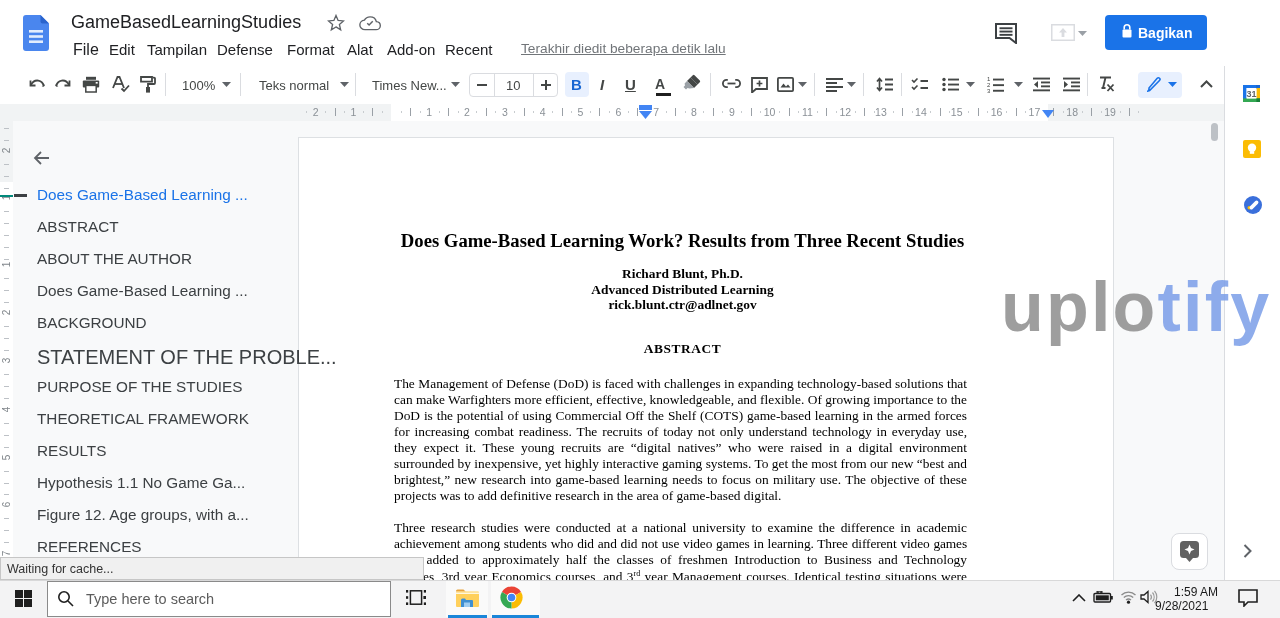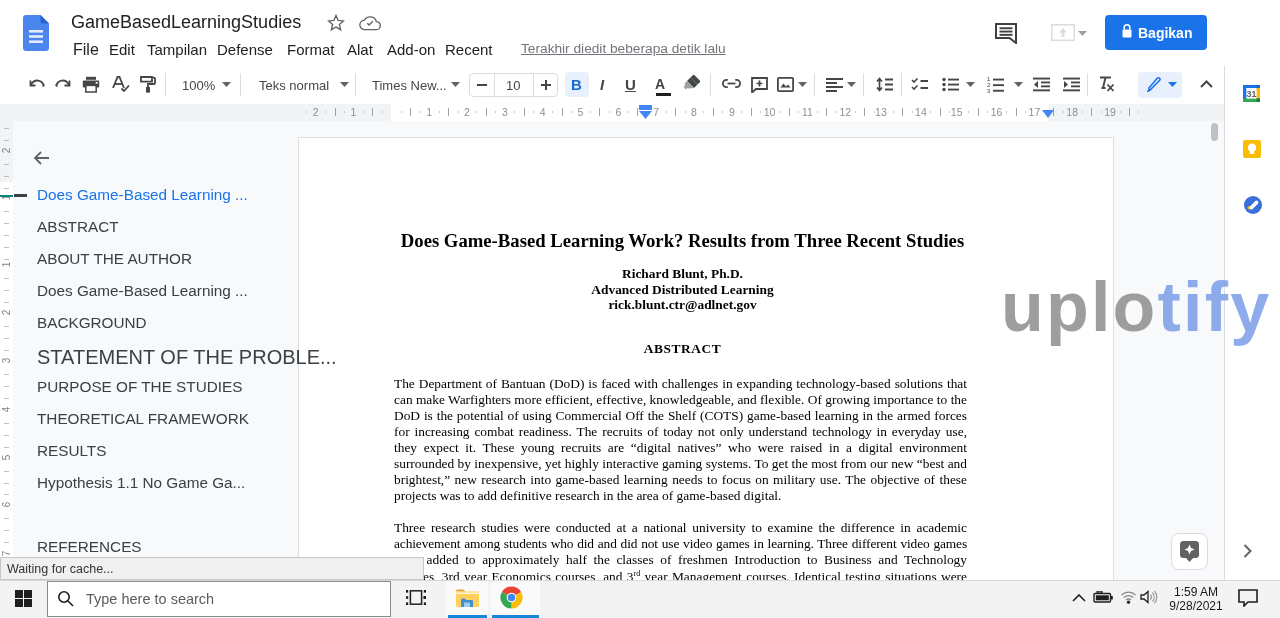--- a/index.html
+++ b/index.html
@@ -351,25 +351,26 @@
 <div class="abs" style="left:37px;top:186.0px;font-size:15.3px;color:#1a73e8;white-space:nowrap;">Does Game-Based Learning ...</div>
 <div class="abs" style="left:37px;top:218.0px;font-size:15.3px;color:#3c4043;white-space:nowrap;">ABSTRACT</div>
 <div class="abs" style="left:37px;top:250.0px;font-size:15.3px;color:#3c4043;white-space:nowrap;">ABOUT THE AUTHOR</div>
 <div class="abs" style="left:37px;top:282.0px;font-size:15.3px;color:#3c4043;white-space:nowrap;">Does Game-Based Learning ...</div>
 <div class="abs" style="left:37px;top:314.0px;font-size:15.3px;color:#3c4043;white-space:nowrap;">BACKGROUND</div>
 <div class="abs" style="left:37px;top:346.0px;font-size:20px;color:#3c4043;white-space:nowrap;">STATEMENT OF THE PROBLE...</div>
 <div class="abs" style="left:37px;top:378.0px;font-size:15.3px;color:#3c4043;white-space:nowrap;">PURPOSE OF THE STUDIES</div>
 <div class="abs" style="left:37px;top:410.0px;font-size:15.3px;color:#3c4043;white-space:nowrap;">THEORETICAL FRAMEWORK</div>
 <div class="abs" style="left:37px;top:442.0px;font-size:15.3px;color:#3c4043;white-space:nowrap;">RESULTS</div>
 <div class="abs" style="left:37px;top:474.0px;font-size:15.3px;color:#3c4043;white-space:nowrap;">Hypothesis 1.1 No Game Ga...</div>
+<div class="abs" style="left:37px;top:506.0px;font-size:15.3px;color:#3c4043;white-space:nowrap;">Figure 12. Age groups, with a...</div>
 <div class="abs" style="left:37px;top:538.0px;font-size:15.3px;color:#3c4043;white-space:nowrap;">REFERENCES</div>
 <div class="abs" style="left:396px;top:229.5px;width:573px;text-align:center;font-family:'Liberation Serif',serif;font-size:18.7px;line-height:22px;font-weight:bold;color:#000;white-space:nowrap;">Does Game-Based Learning Work? Results from Three Recent Studies</div>
 <div class="abs" style="left:396px;top:266px;width:573px;text-align:center;font-family:'Liberation Serif',serif;font-size:13.4px;font-weight:bold;color:#000;line-height:15.7px;">Richard Blunt, Ph.D.<br>Advanced Distributed Learning<br>rick.blunt.ctr@adlnet.gov</div>
 <div class="abs" style="left:396px;top:341px;width:573px;text-align:center;font-family:'Liberation Serif',serif;font-size:13.4px;font-weight:bold;letter-spacing:0.55px;color:#000;">ABSTRACT</div>
-<div class="abs" style="left:394px;top:375.6px;width:573px;height:16.1px;font-family:'Liberation Serif',serif;font-size:13.4px;color:#000;text-align:justify;text-align-last:justify;white-space:normal;">The Department of Bantuan (DoD) is faced with challenges in expanding technology-based solutions that</div>
+<div class="abs" style="left:394px;top:375.6px;width:573px;height:16.1px;font-family:'Liberation Serif',serif;font-size:13.4px;color:#000;text-align:justify;text-align-last:justify;white-space:normal;">The Management of Defense (DoD) is faced with challenges in expanding technology-based solutions that</div>
 <div class="abs" style="left:394px;top:391.7px;width:573px;height:16.1px;font-family:'Liberation Serif',serif;font-size:13.4px;color:#000;text-align:justify;text-align-last:justify;white-space:normal;">can make Warfighters more efficient, effective, knowledgeable, and flexible. Of growing importance to the</div>
 <div class="abs" style="left:394px;top:407.8px;width:573px;height:16.1px;font-family:'Liberation Serif',serif;font-size:13.4px;color:#000;text-align:justify;text-align-last:justify;white-space:normal;">DoD is the potential of using Commercial Off the Shelf (COTS) game-based learning in the armed forces</div>
 <div class="abs" style="left:394px;top:423.9px;width:573px;height:16.1px;font-family:'Liberation Serif',serif;font-size:13.4px;color:#000;text-align:justify;text-align-last:justify;white-space:normal;">for increasing combat readiness. The recruits of today not only understand technology in everyday use,</div>
 <div class="abs" style="left:394px;top:440.0px;width:573px;height:16.1px;font-family:'Liberation Serif',serif;font-size:13.4px;color:#000;text-align:justify;text-align-last:justify;white-space:normal;">they expect it. These young recruits are “digital natives” who were raised in a digital environment</div>
 <div class="abs" style="left:394px;top:456.1px;width:573px;height:16.1px;font-family:'Liberation Serif',serif;font-size:13.4px;color:#000;text-align:justify;text-align-last:justify;white-space:normal;">surrounded by inexpensive, yet highly interactive gaming systems. To get the most from our new “best and</div>
 <div class="abs" style="left:394px;top:472.2px;width:573px;height:16.1px;font-family:'Liberation Serif',serif;font-size:13.4px;color:#000;text-align:justify;text-align-last:justify;white-space:normal;">brightest,” new research into game-based learning needs to focus on military use. The objective of these</div>
 <div class="abs" style="left:394px;top:488.3px;width:573px;height:16.1px;font-family:'Liberation Serif',serif;font-size:13.4px;color:#000;white-space:normal;">projects was to add definitive research in the area of game-based digital.</div>
 <div class="abs" style="left:394px;top:520.2px;width:573px;height:16.1px;font-family:'Liberation Serif',serif;font-size:13.4px;color:#000;text-align:justify;text-align-last:justify;">Three research studies were conducted at a national university to examine the difference in academic</div>
 <div class="abs" style="left:394px;top:536.3px;width:573px;height:16.1px;font-family:'Liberation Serif',serif;font-size:13.4px;color:#000;letter-spacing:-0.12px;text-align:justify;text-align-last:justify;">achievement among students who did and did not use video games in learning. Three different video games</div>
 <div class="abs" style="left:394px;top:552.4px;width:573px;height:16.1px;font-family:'Liberation Serif',serif;font-size:13.4px;color:#000;text-align:justify;text-align-last:justify;">were added to approximately half the classes of freshmen Introduction to Business and Technology</div>
@@ -466,16 +467,16 @@
 <path d="M6 10 A4 4 0 0 1 11 10" fill="none" stroke="#8a8a8a" stroke-width="1.3"></path>
 <circle cx="8.5" cy="12.2" r="1.6" fill="#1f1f1f"></circle>
 </svg>
 <svg class="abs" style="left:1140px;top:590px;z-index:71;" width="19" height="14" viewBox="0 0 19 14">
 <path d="M1 5 H4 L8 1.5 V12.5 L4 9 H1 Z" fill="none" stroke="#1f1f1f" stroke-width="1.3"></path>
 <path d="M10.5 4.5 A4 4 0 0 1 10.5 9.5" fill="none" stroke="#9a9a9a" stroke-width="1.2"></path>
 <path d="M12.5 2.5 A7 7 0 0 1 12.5 11.5" fill="none" stroke="#9a9a9a" stroke-width="1.2"></path>
 <path d="M14.5 0.8 A9.5 9.5 0 0 1 14.5 13.2" fill="none" stroke="#9a9a9a" stroke-width="1.2"></path>
 </svg>
 <div class="abs" style="left:1155px;top:585px;width:82px;text-align:center;font-size:12px;color:#1a1a1a;z-index:71;">1:59 AM</div>
-<div class="abs" style="left:1155px;top:599px;width:82px;text-align:center;font-size:12px;color:#1a1a1a;z-index:71;">9/28/2021</div>
+<div class="abs" style="left:1155px;top:599px;width:82px;text-align:left;font-size:12px;color:#1a1a1a;z-index:71;">9/28/2021</div>
 <svg class="abs" style="left:1238px;top:589px;z-index:71;" width="20" height="18" viewBox="0 0 20 18">
 <path d="M1 1 H19 V13 H10 L6 17 V13 H1 Z" fill="none" stroke="#1f1f1f" stroke-width="1.6"></path>
 </svg>
 </div>
 </body></html>

